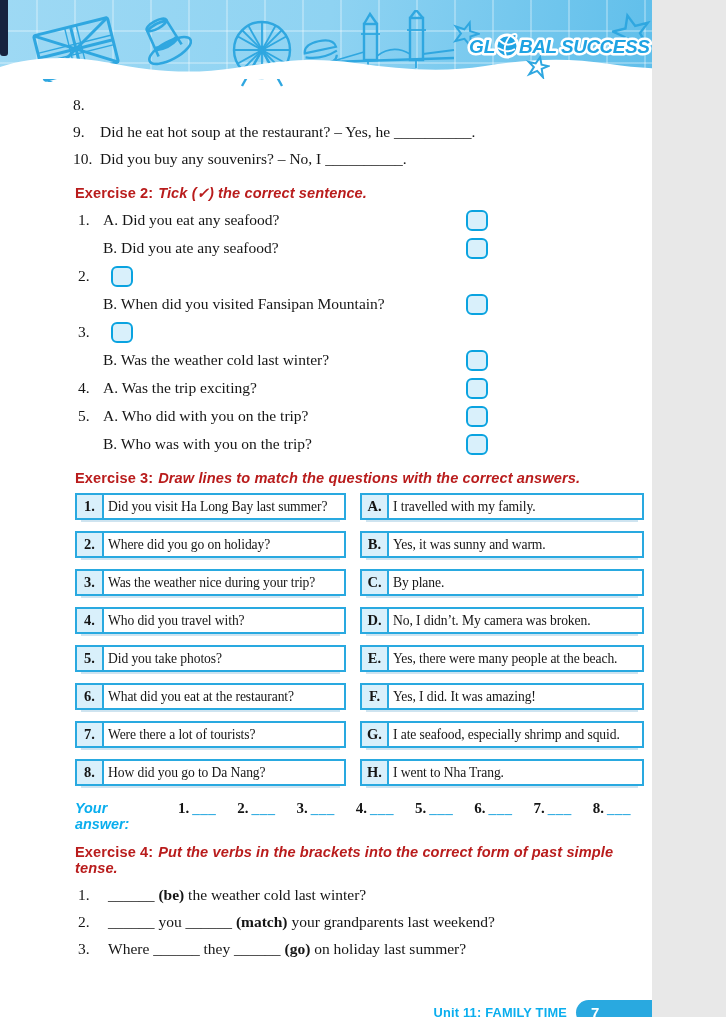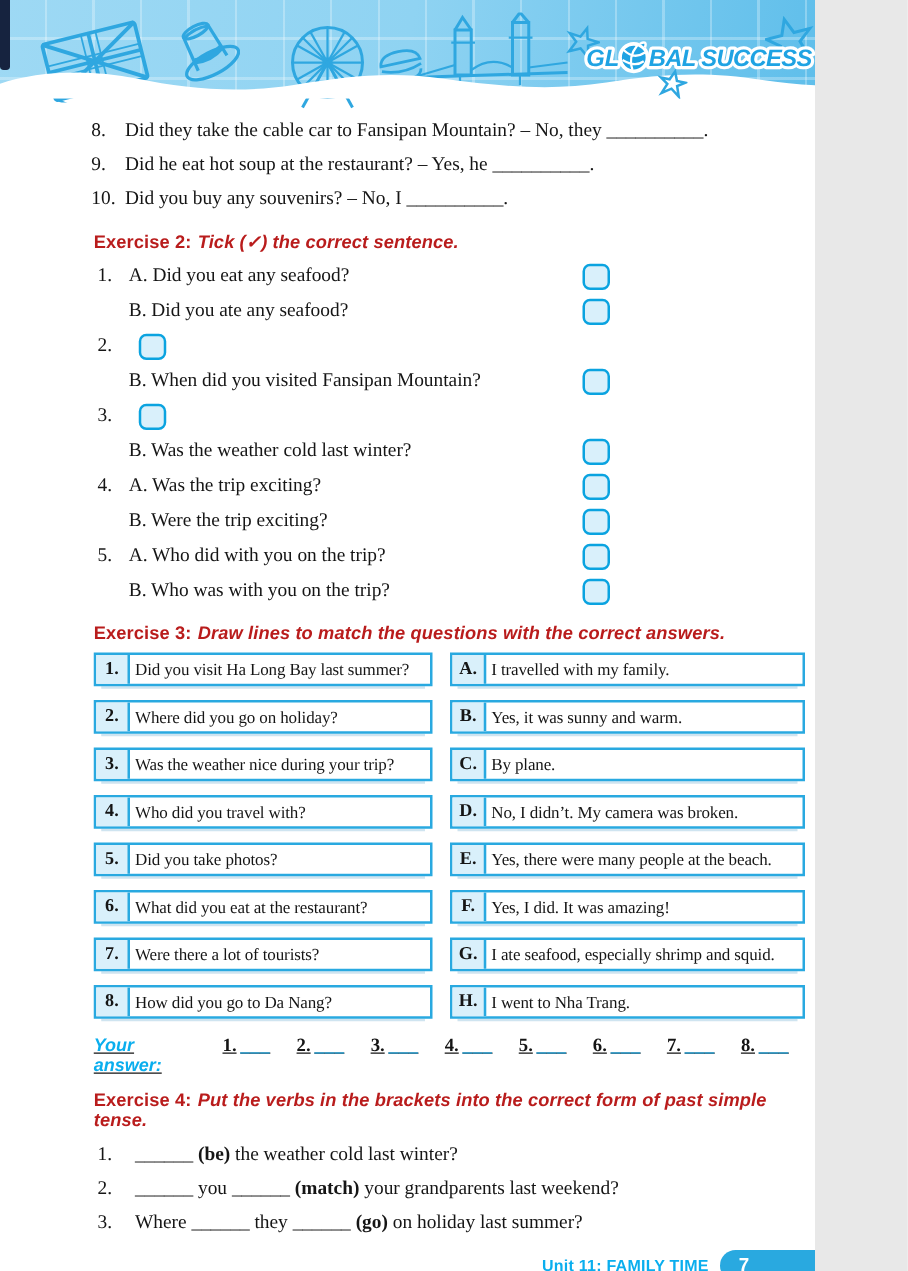--- a/index.html
+++ b/index.html
@@ -43,21 +43,21 @@
   .match-grid{margin:7px 0 0 75px;display:grid;grid-template-columns:271px 284px;
               column-gap:14px;row-gap:11px;}
   .mbox{display:flex;align-items:stretch;height:27px;border:2px solid #29A9E0;background:#fff;
         box-sizing:border-box;box-shadow:0 8px 0 -6px #cfe4f0;}
   .mlabel{flex:0 0 25px;display:flex;align-items:center;justify-content:center;
           background:#D9F0FB;border-right:2px solid #29A9E0;font-weight:700;font-size:14.5px;}
   .mtext{flex:1 1 auto;display:flex;align-items:center;padding:0 4px;font-size:13.6px;
          white-space:nowrap;overflow:hidden;letter-spacing:-0.1px;}
 
   
-  .your-answer{margin:14px 0 0 75px;display:flex;align-items:baseline;font-size:15px;text-decoration:underline;}
+  .your-answer{margin:14px 0 0 75px;display:flex;align-items:baseline;font-size:15px;}
   .ya-label{font-family:"Liberation Sans",sans-serif;font-style:italic;font-weight:700;
             font-size:14.4px;color:#0AAEEE;margin-right:14px;}
   .ya-item{margin-right:21px;font-weight:700;}
   .ya-item .blank{color:#29A9E0;font-weight:700;margin-left:3px;letter-spacing:.5px;}
 
   
   .ex4-list{margin:5px 0 0 78px;}
   .ex4-list .num{flex:0 0 30px;}
   .ex4-list b{font-weight:700;}
 
@@ -191,21 +191,20 @@
     <svg class="wave" viewBox="0 0 726 26" preserveAspectRatio="none">
       <path d="M0,26 L0,14 C30,4 70,2 110,10 C150,18 190,22 235,15 C280,8 310,4 355,10 C400,16 440,20 485,13 C530,6 565,4 610,11 C650,17 692,18 726,10 L726,26 Z" fill="#ffffff"></path>
     </svg>
   </div>
 
   <div class="content">
 
     <div class="intro">
       <div class="row">
         <span class="num">8.</span>
-        <span>Did they take the cable car to Fansipan Mountain? – No, they __________.</span>
       </div>
       <div class="row">
         <span class="num">9.</span>
         <span>Did he eat hot soup at the restaurant? – Yes, he __________.</span>
       </div>
       <div class="row">
         <span class="num">10.</span>
         <span>Did you buy any souvenirs? – No, I __________.</span>
       </div>
     </div>
@@ -246,25 +245,20 @@
         <div class="ex2-row">
             <span class="num"></span>
             <span class="opt">B. Was the weather cold last winter?</span>
             <span class="cb"></span>
           </div>
       </div>
       <div class="ex2-item">
         <div class="ex2-row">
             <span class="num">4.</span>
             <span class="opt">A. Was the trip exciting?</span>
-            <span class="cb"></span>
-          </div>
-        <div class="ex2-row">
-            <span class="num"></span>
-            <span class="opt">B. Were the trip exciting?</span>
             <span class="cb"></span>
           </div>
       </div>
       <div class="ex2-item">
         <div class="ex2-row">
             <span class="num">5.</span>
             <span class="opt">A. Who did with you on the trip?</span>
             <span class="cb"></span>
           </div>
         <div class="ex2-row">

